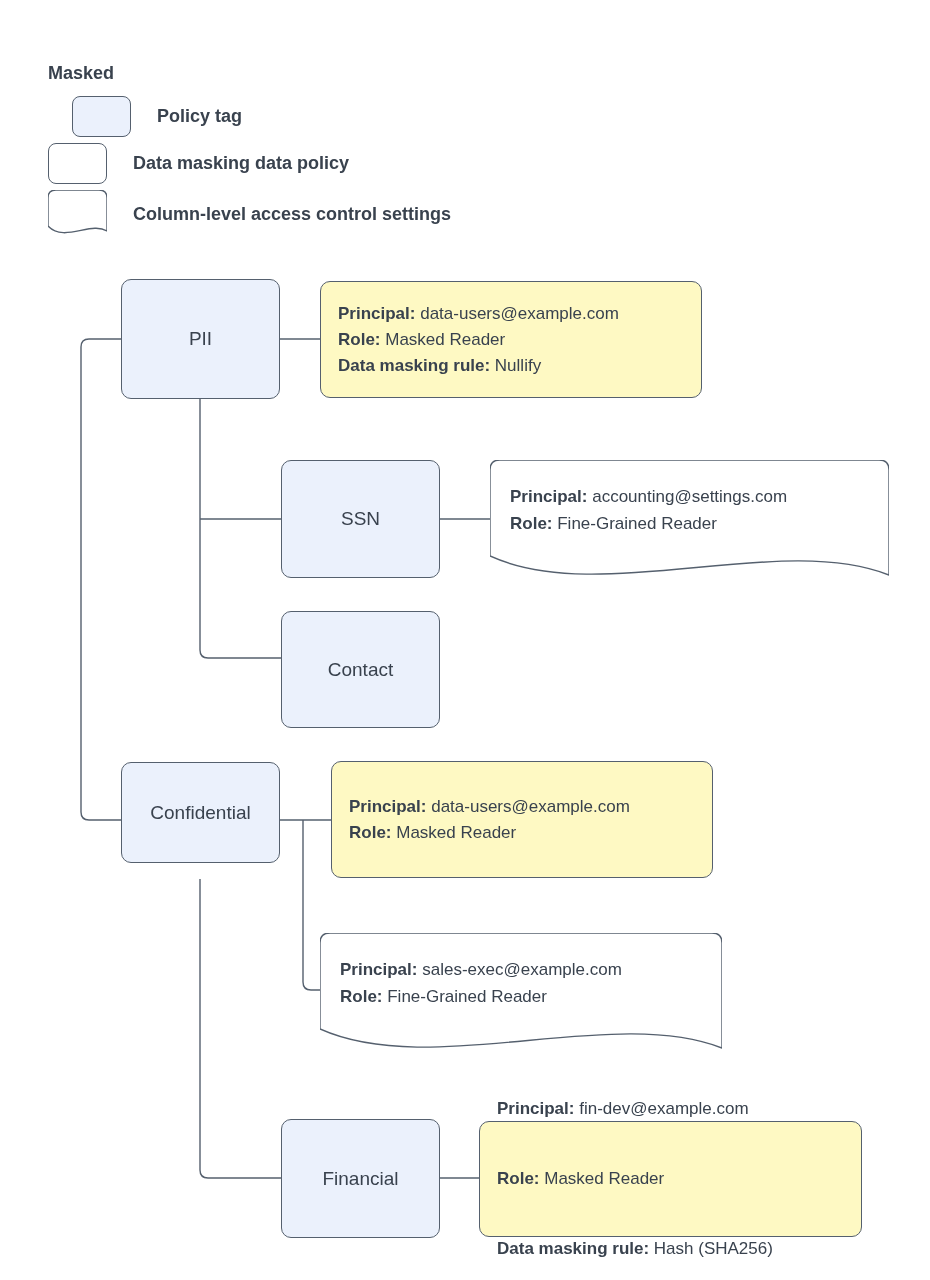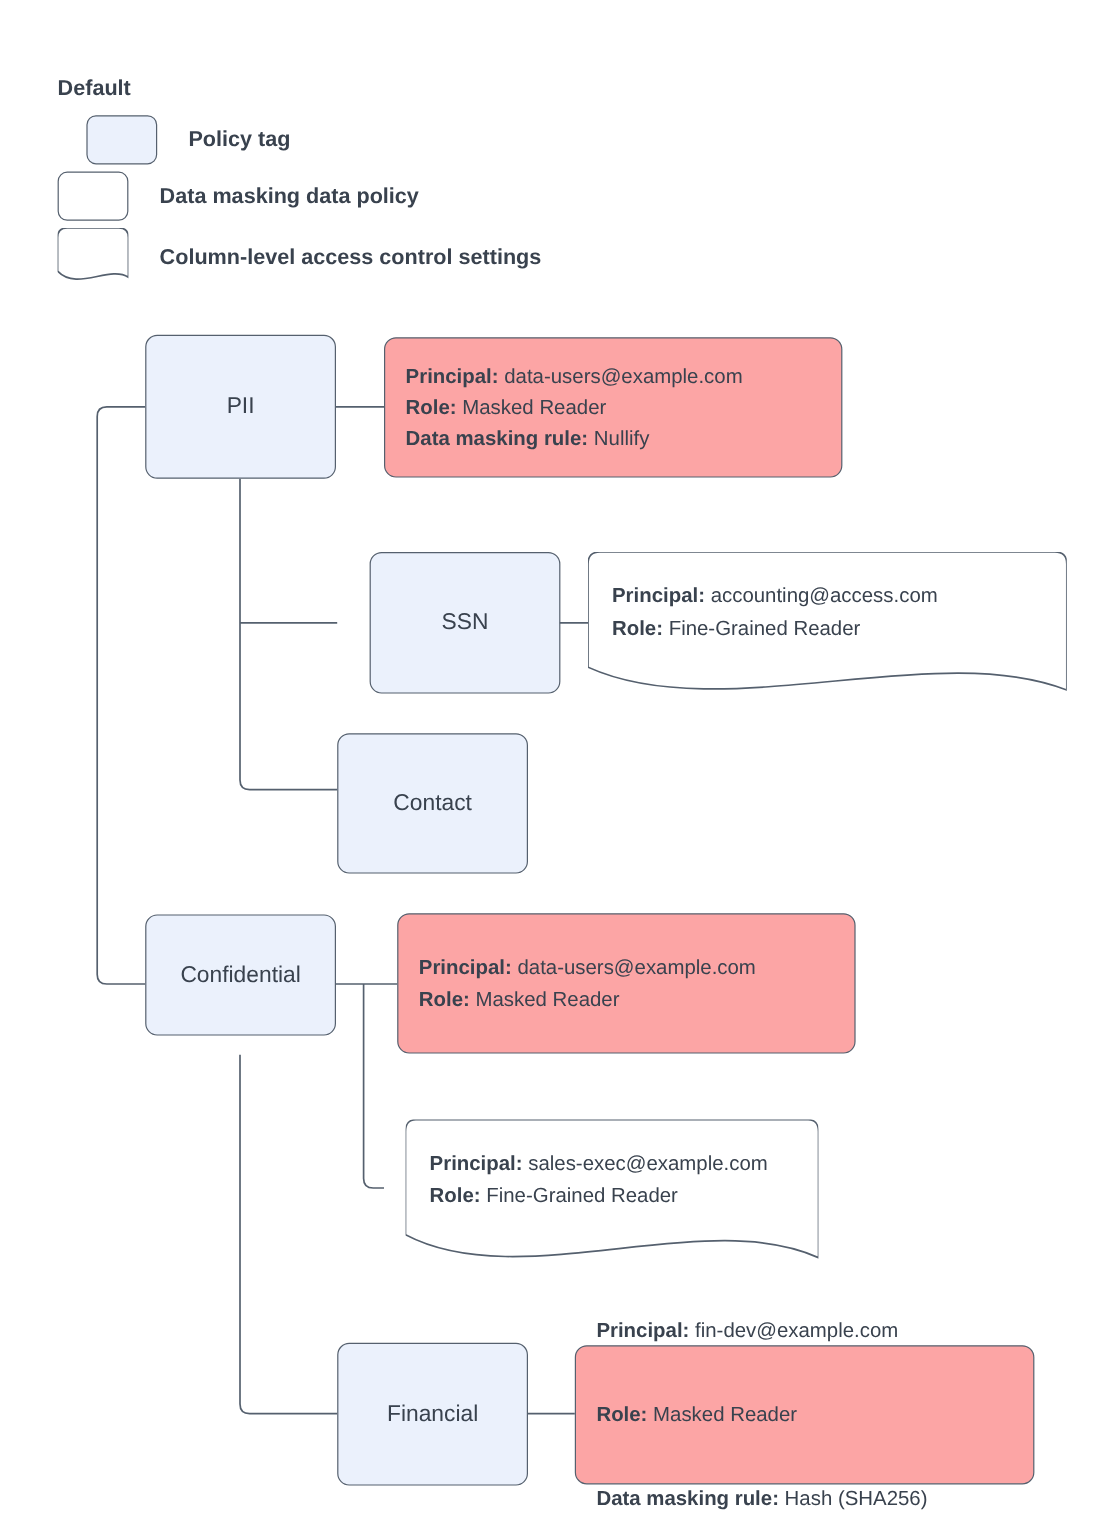--- a/index.html
+++ b/index.html
@@ -74,21 +74,21 @@
     box-sizing: border-box;
     display: flex;
     align-items: center;
     justify-content: center;
     font-size: 19px;
     font-weight: normal;
   }
   
   .card {
     position: absolute;
-    background: #fca5a5;
+    background: #fef9c3;
     border: 1px solid #55606E;
     border-radius: 10px;
     box-sizing: border-box;
     display: flex;
     flex-direction: column;
     justify-content: center;
     padding-left: 17px;
     padding-right: 8px;
   }
   .line {
@@ -123,42 +123,42 @@
     <path d="M280,339 H320"></path>
     <path d="M200,399 V650 Q200,658 208,658 H281"></path>
     <path d="M200,519 H281"></path>
     <path d="M440,519 H490"></path>
     <path d="M280,820 H331"></path>
     <path d="M303,820 V982 Q303,990 311,990 H320"></path>
     <path d="M200,879 V1170 Q200,1178 208,1178 H281"></path>
     <path d="M440,1178 H479"></path>
   </svg>
 
-  <div class="legend-title">Default</div>
+  <div class="legend-title">Masked</div>
 
   <div class="legend-row" style="top:96px; height:41px;margin-left:24px;">
     <div class="swatch blue"></div>
     <div class="legend-label">Policy tag</div>
   </div>
 
   <div class="legend-row" style="top:143px; height:41px;">
     <div class="swatch white"></div>
     <div class="legend-label">Data masking data policy</div>
   </div>
 
   <div class="legend-row" style="top:190px; height:48px;">
     <svg class="swatch-doc" viewBox="0 0 59 48">
       <path d="M 0,8 Q 0,0 8,0 L 51,0 Q 59,0 59,8 L 59,41 C 43,31 16,53 0,36 Z"></path>
     </svg>
     <div class="legend-label">Column-level access control settings</div>
   </div>
 
   <div class="node" style="left:121px; top:279px; width:159px; height:120px;">PII</div>
 
-  <div class="node" style="left:281px; top:460px; width:159px; height:118px;margin-left:27px;">SSN</div>
+  <div class="node" style="left:281px; top:460px; width:159px; height:118px;">SSN</div>
 
   <div class="node" style="left:281px; top:611px; width:159px; height:117px;">Contact</div>
 
   <div class="node" style="left:121px; top:762px; width:159px; height:101px;">Confidential</div>
 
   <div class="node" style="left:281px; top:1119px; width:159px; height:119px;text-align:center;">Financial</div>
 
   <div class="card" style="left:320px; top:281px; width:382px; height:117px;">
     <div class="line"><span class="b">Principal:</span> <span>data-users@example.com</span></div>
     <div class="line"><span class="b">Role:</span> <span>Masked Reader</span></div>
@@ -174,26 +174,26 @@
     <div class="line"><span class="b">Principal:</span> <span>fin-dev@example.com</span></div>
     <div class="line"><span class="b">Role:</span> <span>Masked Reader</span></div>
     <div class="line"><span class="b">Data masking rule:</span> <span>Hash (SHA256)</span></div>
   </div>
 
   <div class="doc" style="left:490px; top:460px; width:399px; height:128px;">
     <svg class="doc-shape" viewBox="0 0 400 128" preserveAspectRatio="none">
       <path d="M 0,10 Q 0,0 10,0 L 390,0 Q 400,0 400,10 L 400,115 C 290,72 110,146 0,96 Z"></path>
     </svg>
     <div class="doc-text">
-      <div class="line"><span class="b">Principal:</span> <span>accounting@access.com</span></div>
+      <div class="line"><span class="b">Principal:</span> <span>accounting@settings.com</span></div>
       <div class="line"><span class="b">Role:</span> <span>Fine-Grained Reader</span></div>
     </div>
   </div>
 
-  <div class="doc" style="left:320px; top:933px; width:344px; height:128px;margin-left:18px;">
+  <div class="doc" style="left:320px; top:933px; width:402px; height:128px;">
     <svg class="doc-shape" viewBox="0 0 400 128" preserveAspectRatio="none">
       <path d="M 0,10 Q 0,0 10,0 L 390,0 Q 400,0 400,10 L 400,115 C 290,72 110,146 0,96 Z"></path>
     </svg>
     <div class="doc-text">
       <div class="line"><span class="b">Principal:</span> <span>sales-exec@example.com</span></div>
       <div class="line"><span class="b">Role:</span> <span>Fine-Grained Reader</span></div>
     </div>
   </div>
 
 </div>

